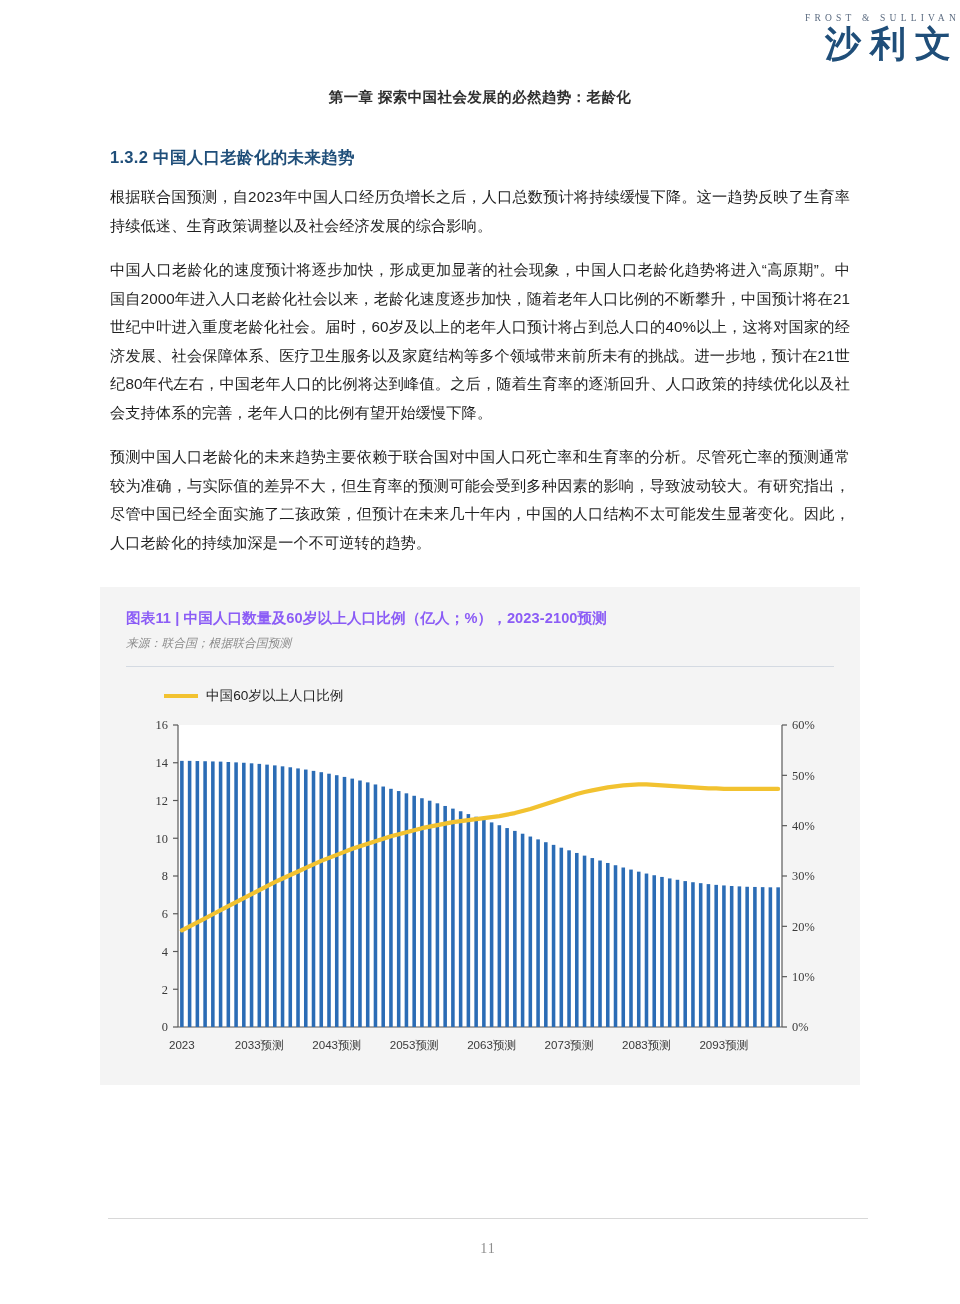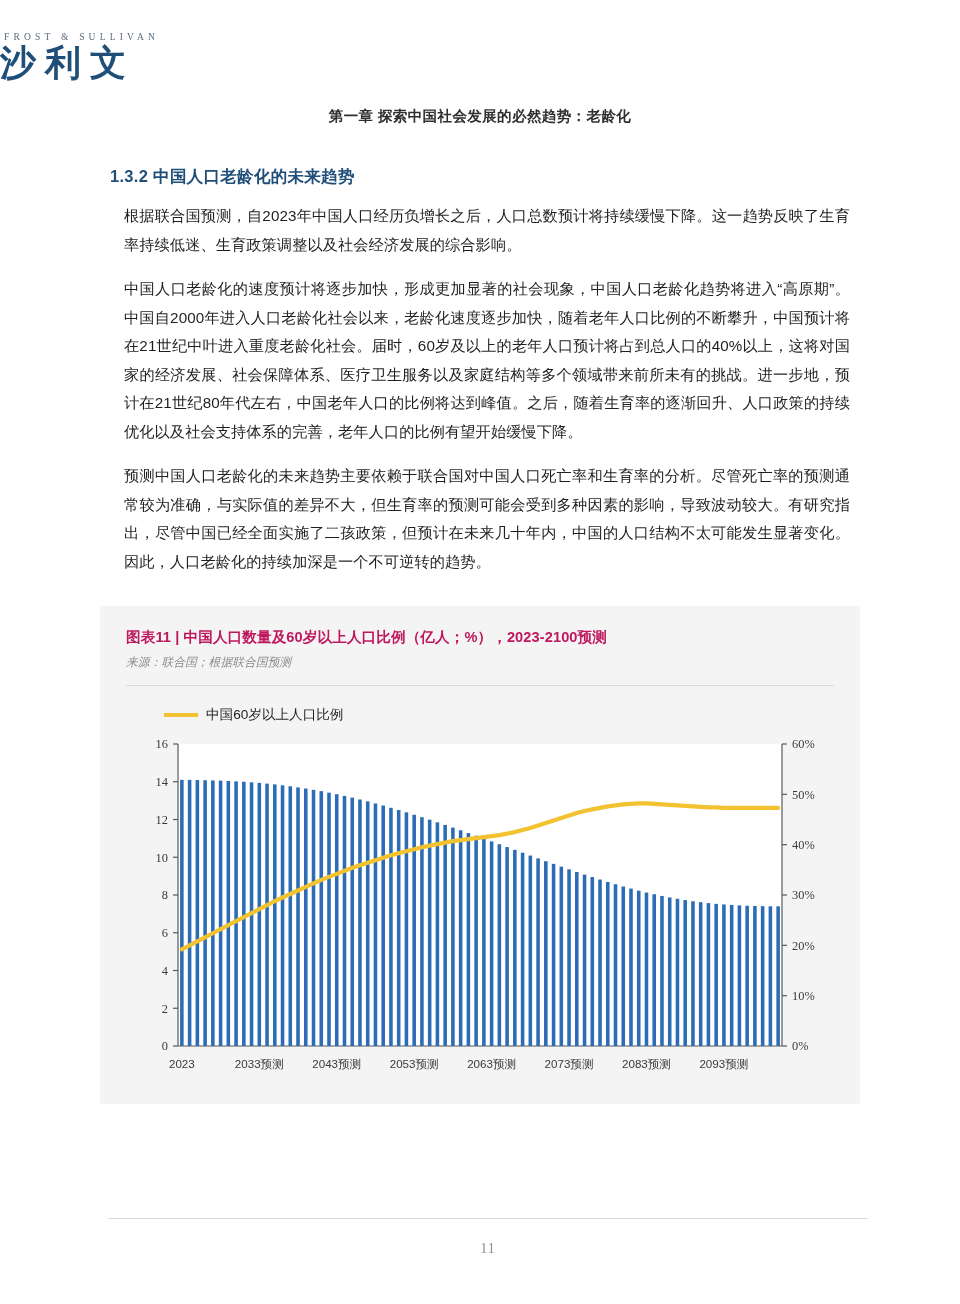--- a/index.html
+++ b/index.html
@@ -12,22 +12,22 @@
     width: 960px;
     height: 1304px;
     position: relative;
     font-family: "Liberation Serif", "DejaVu Serif", serif;
     color: #1a1a1a;
     overflow: hidden;
   }
 
   
   .brand-header {
-    padding-top: 32px;
-    text-align: left;
+    padding-top: 13px;
+    text-align: right;
   }
   .brand-sup {
     font-family: "Liberation Serif", "DejaVu Serif", serif;
     font-size: 9.5px;
     letter-spacing: 4.2px;
     color: #5b6b80;
     margin-left: 4px;
   }
   .brand-cn {
     margin-top: 1px;
@@ -61,21 +61,21 @@
     font-weight: 700;
     color: #1f4e79;
     letter-spacing: 0.3px;
     margin: 0 0 14px 0;
   }
   .para {
     font-family: "Liberation Sans", "DejaVu Sans", sans-serif;
     font-size: 15.2px;
     line-height: 28.5px;
     color: #1f1f1f;
-    margin: 0 0 16px 14px;
+    margin: 0 0 16px 0;
     text-align: justify;
     text-justify: inter-ideograph;
     letter-spacing: 0.1px;
   }
   .para:last-child { margin-bottom: 0; }
 
   
   .figure-card {
     margin: 30px auto 0 auto;
     width: 760px;
@@ -83,21 +83,21 @@
     padding: 0;
     position: relative;
   }
   .figure-card-inner {
     padding: 22px 26px 10px 26px;
   }
   .figure-title {
     font-family: "Liberation Sans", "DejaVu Sans", sans-serif;
     font-size: 14.6px;
     font-weight: 600;
-    color: #be185d;
+    color: #8b5cf6;
     letter-spacing: 0.1px;
   }
   .figure-source {
     margin-top: 8px;
     font-family: "Liberation Sans", "DejaVu Sans", sans-serif;
     font-style: italic;
     font-size: 11.8px;
     color: #8a8a8a;
   }
   .figure-rule {

